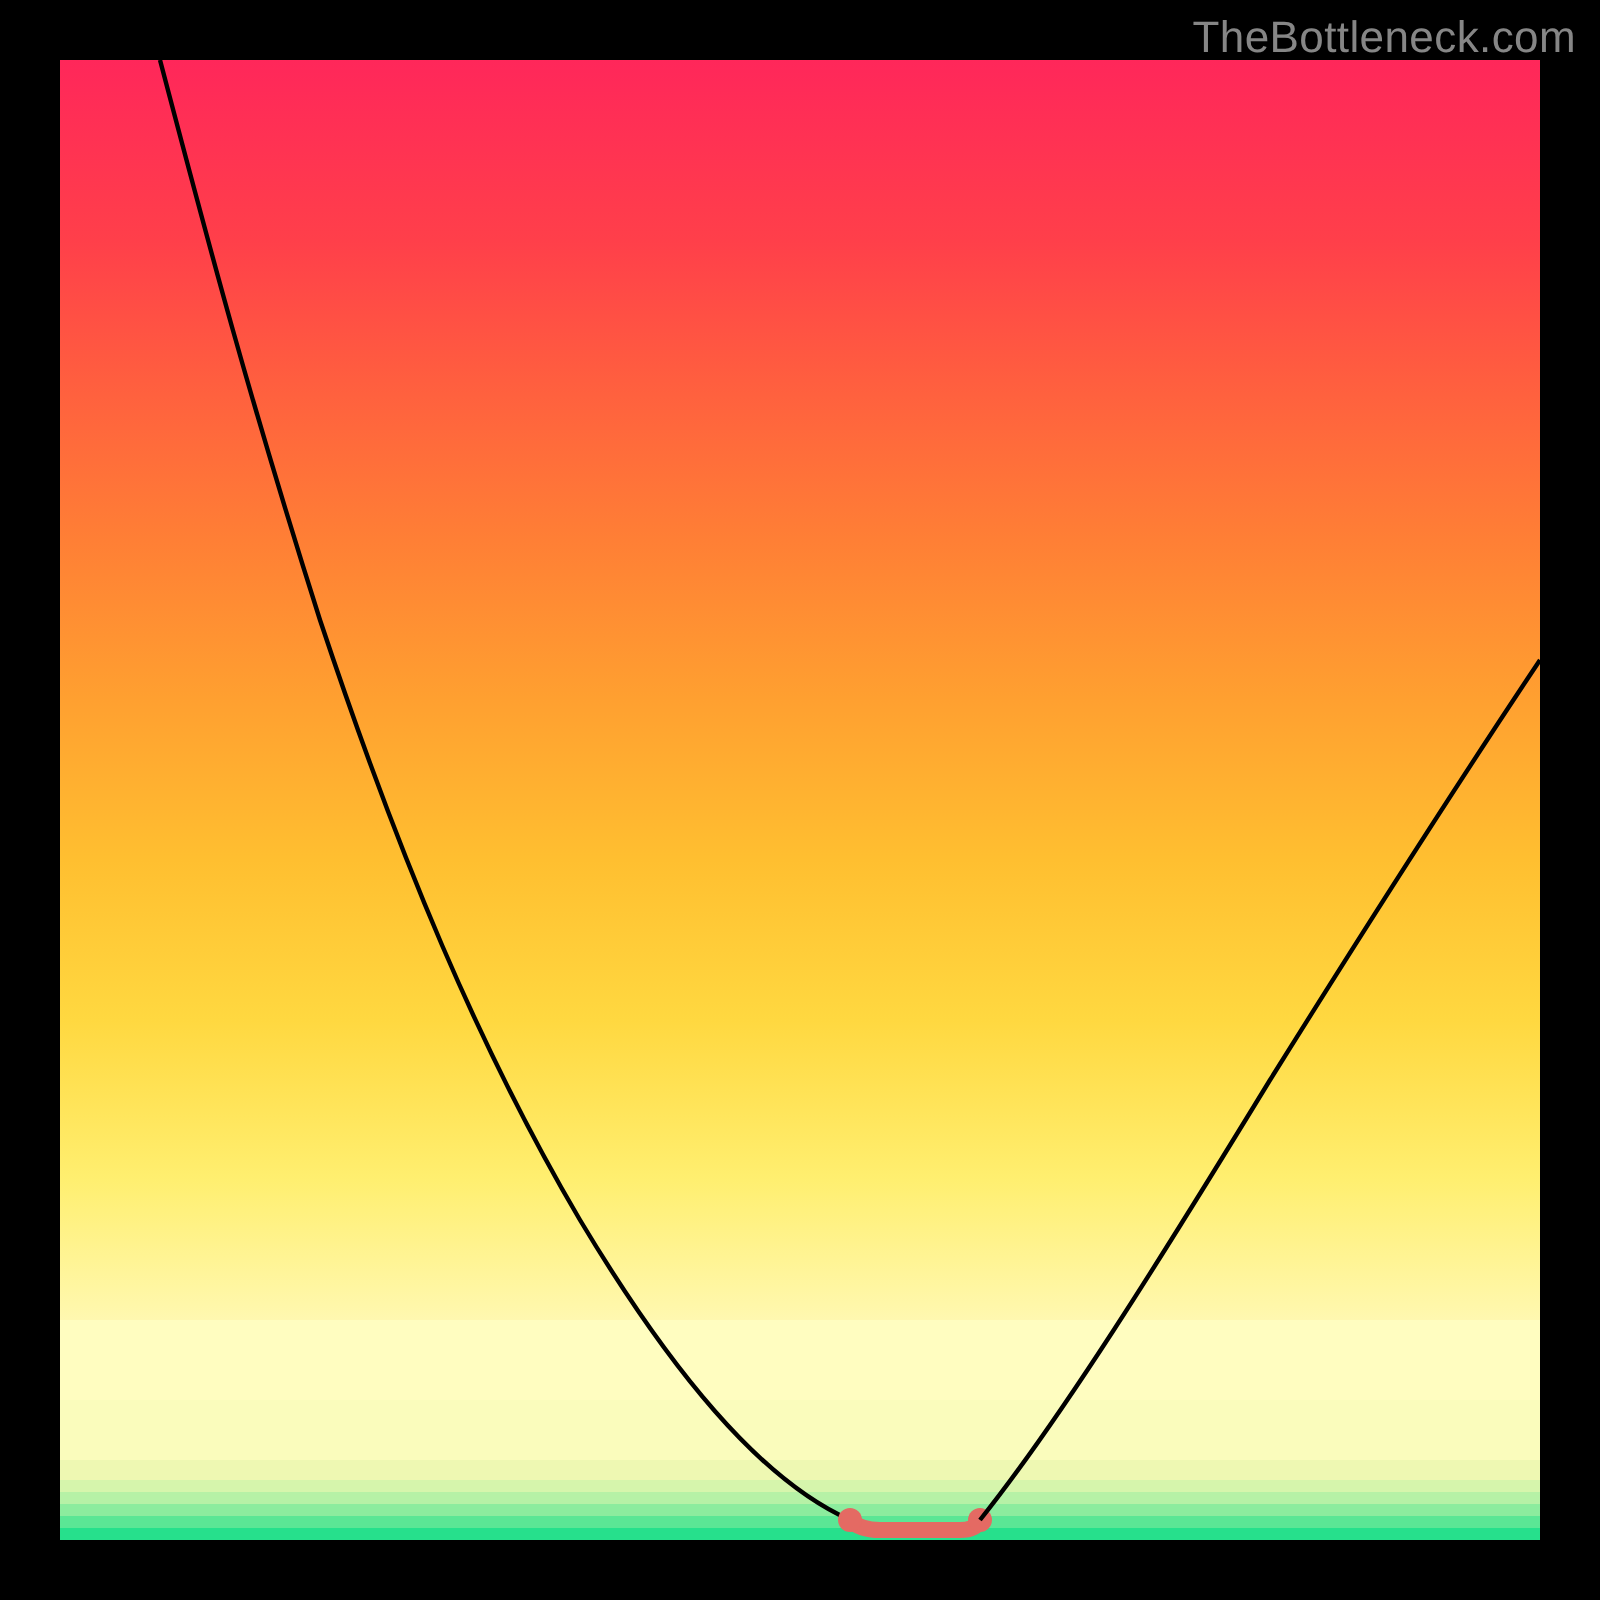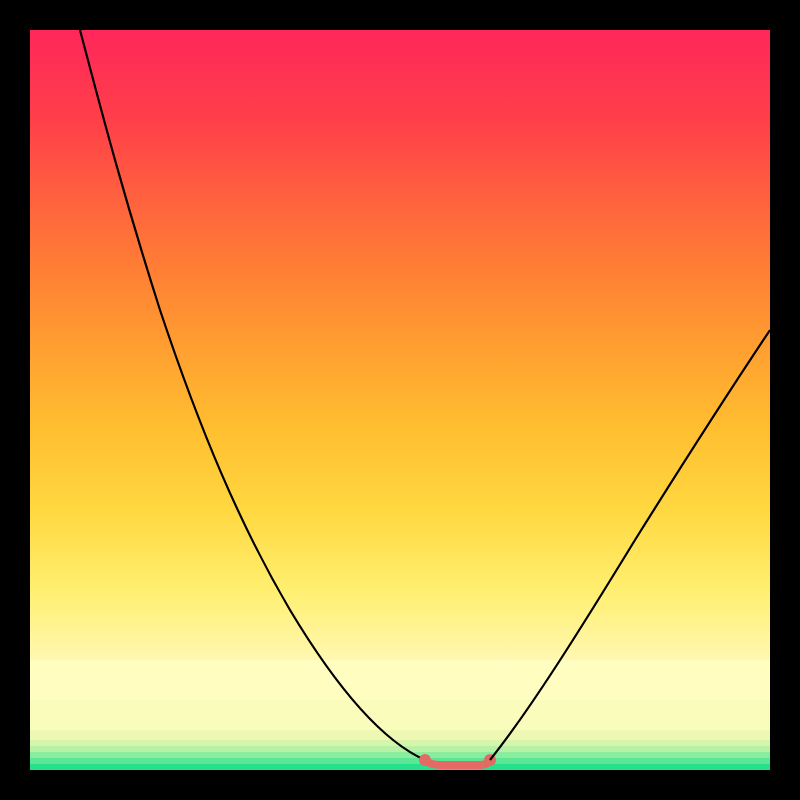--- a/index.html
+++ b/index.html
@@ -76,20 +76,21 @@
   }
   .curve circle.endpoint {
     fill: #e46a63;
   }
 </style>
 </head>
 <body>
 
 <div class="stage">
 
+  <div class="watermark">TheBottleneck.com</div>
 
   <div class="plot-frame">
     <svg class="curve" viewBox="0 0 740 740" preserveAspectRatio="none">
 
       <path d="M 50 0
                C 75 95, 95 170, 130 280
                C 170 400, 210 495, 260 580
                C 305 655, 350 710, 395 730"></path>
 
       <path class="baseline" d="M 395 730

